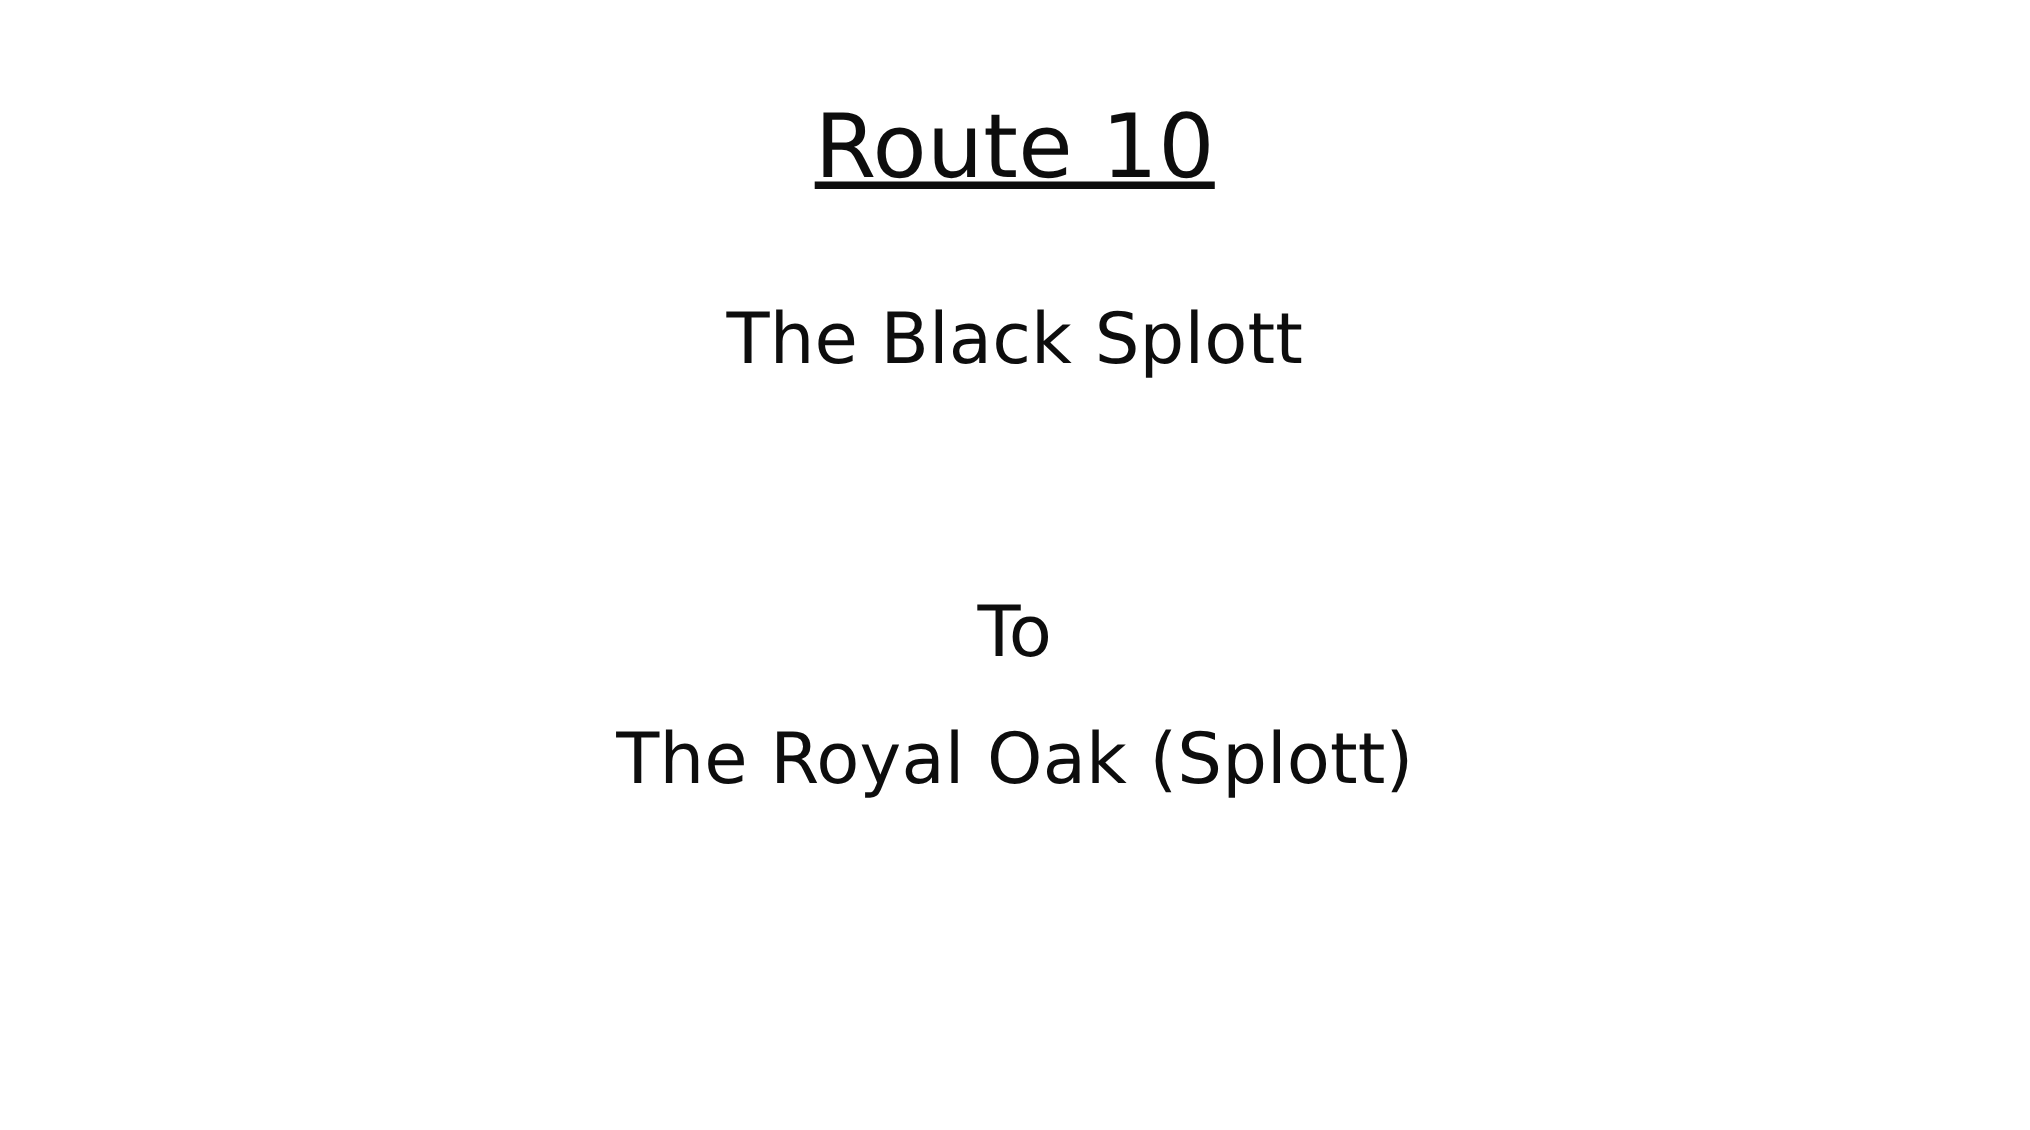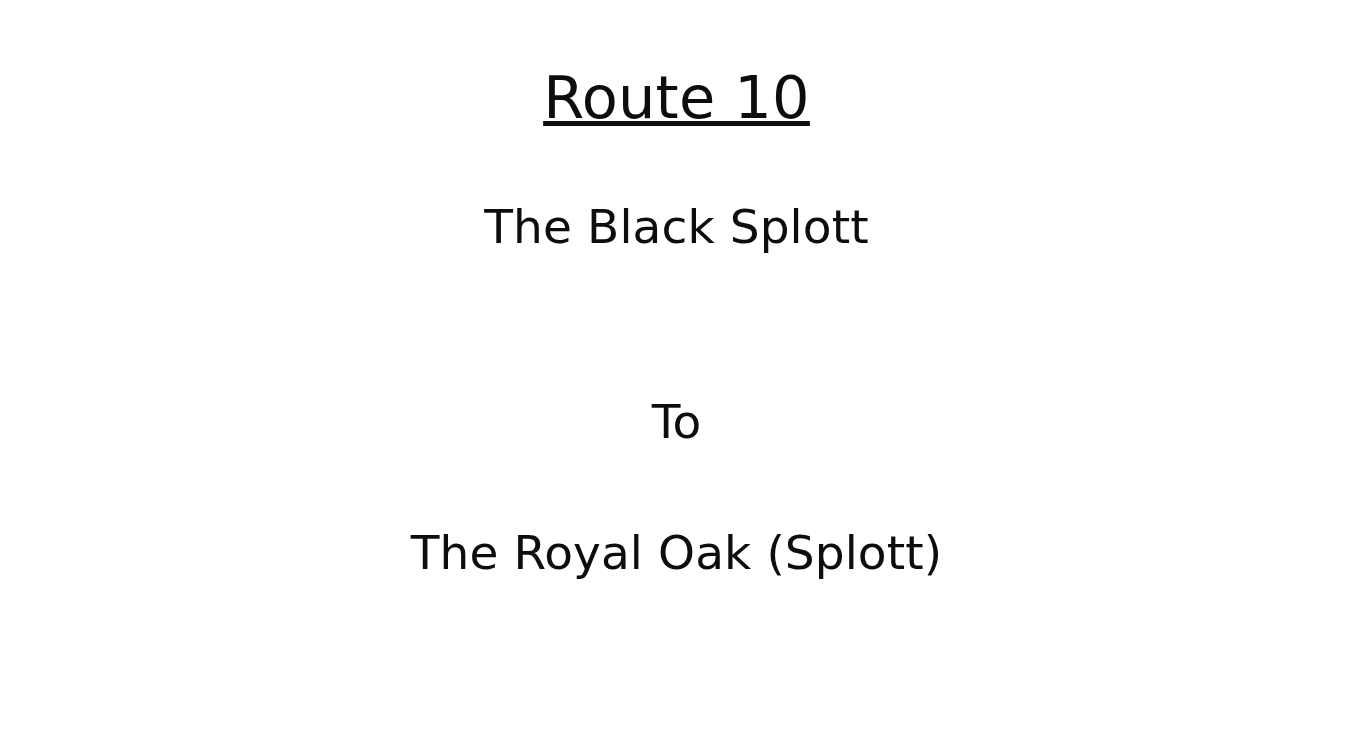--- a/index.html
+++ b/index.html
@@ -53,21 +53,21 @@
   .line-origin {
     top: 200px;
   }
 
   .line-connector {
     top: 351px;
     margin-top: 44px;
   }
 
   .line-destination {
-    top: 526px;
+    top: 480px;
   }
 </style>
 </head>
 <body>
 
 <div class="slide">
 
   <div class="slide-title">Route 10</div>
 
   <div class="body-line line-origin">The Black Splott</div>

